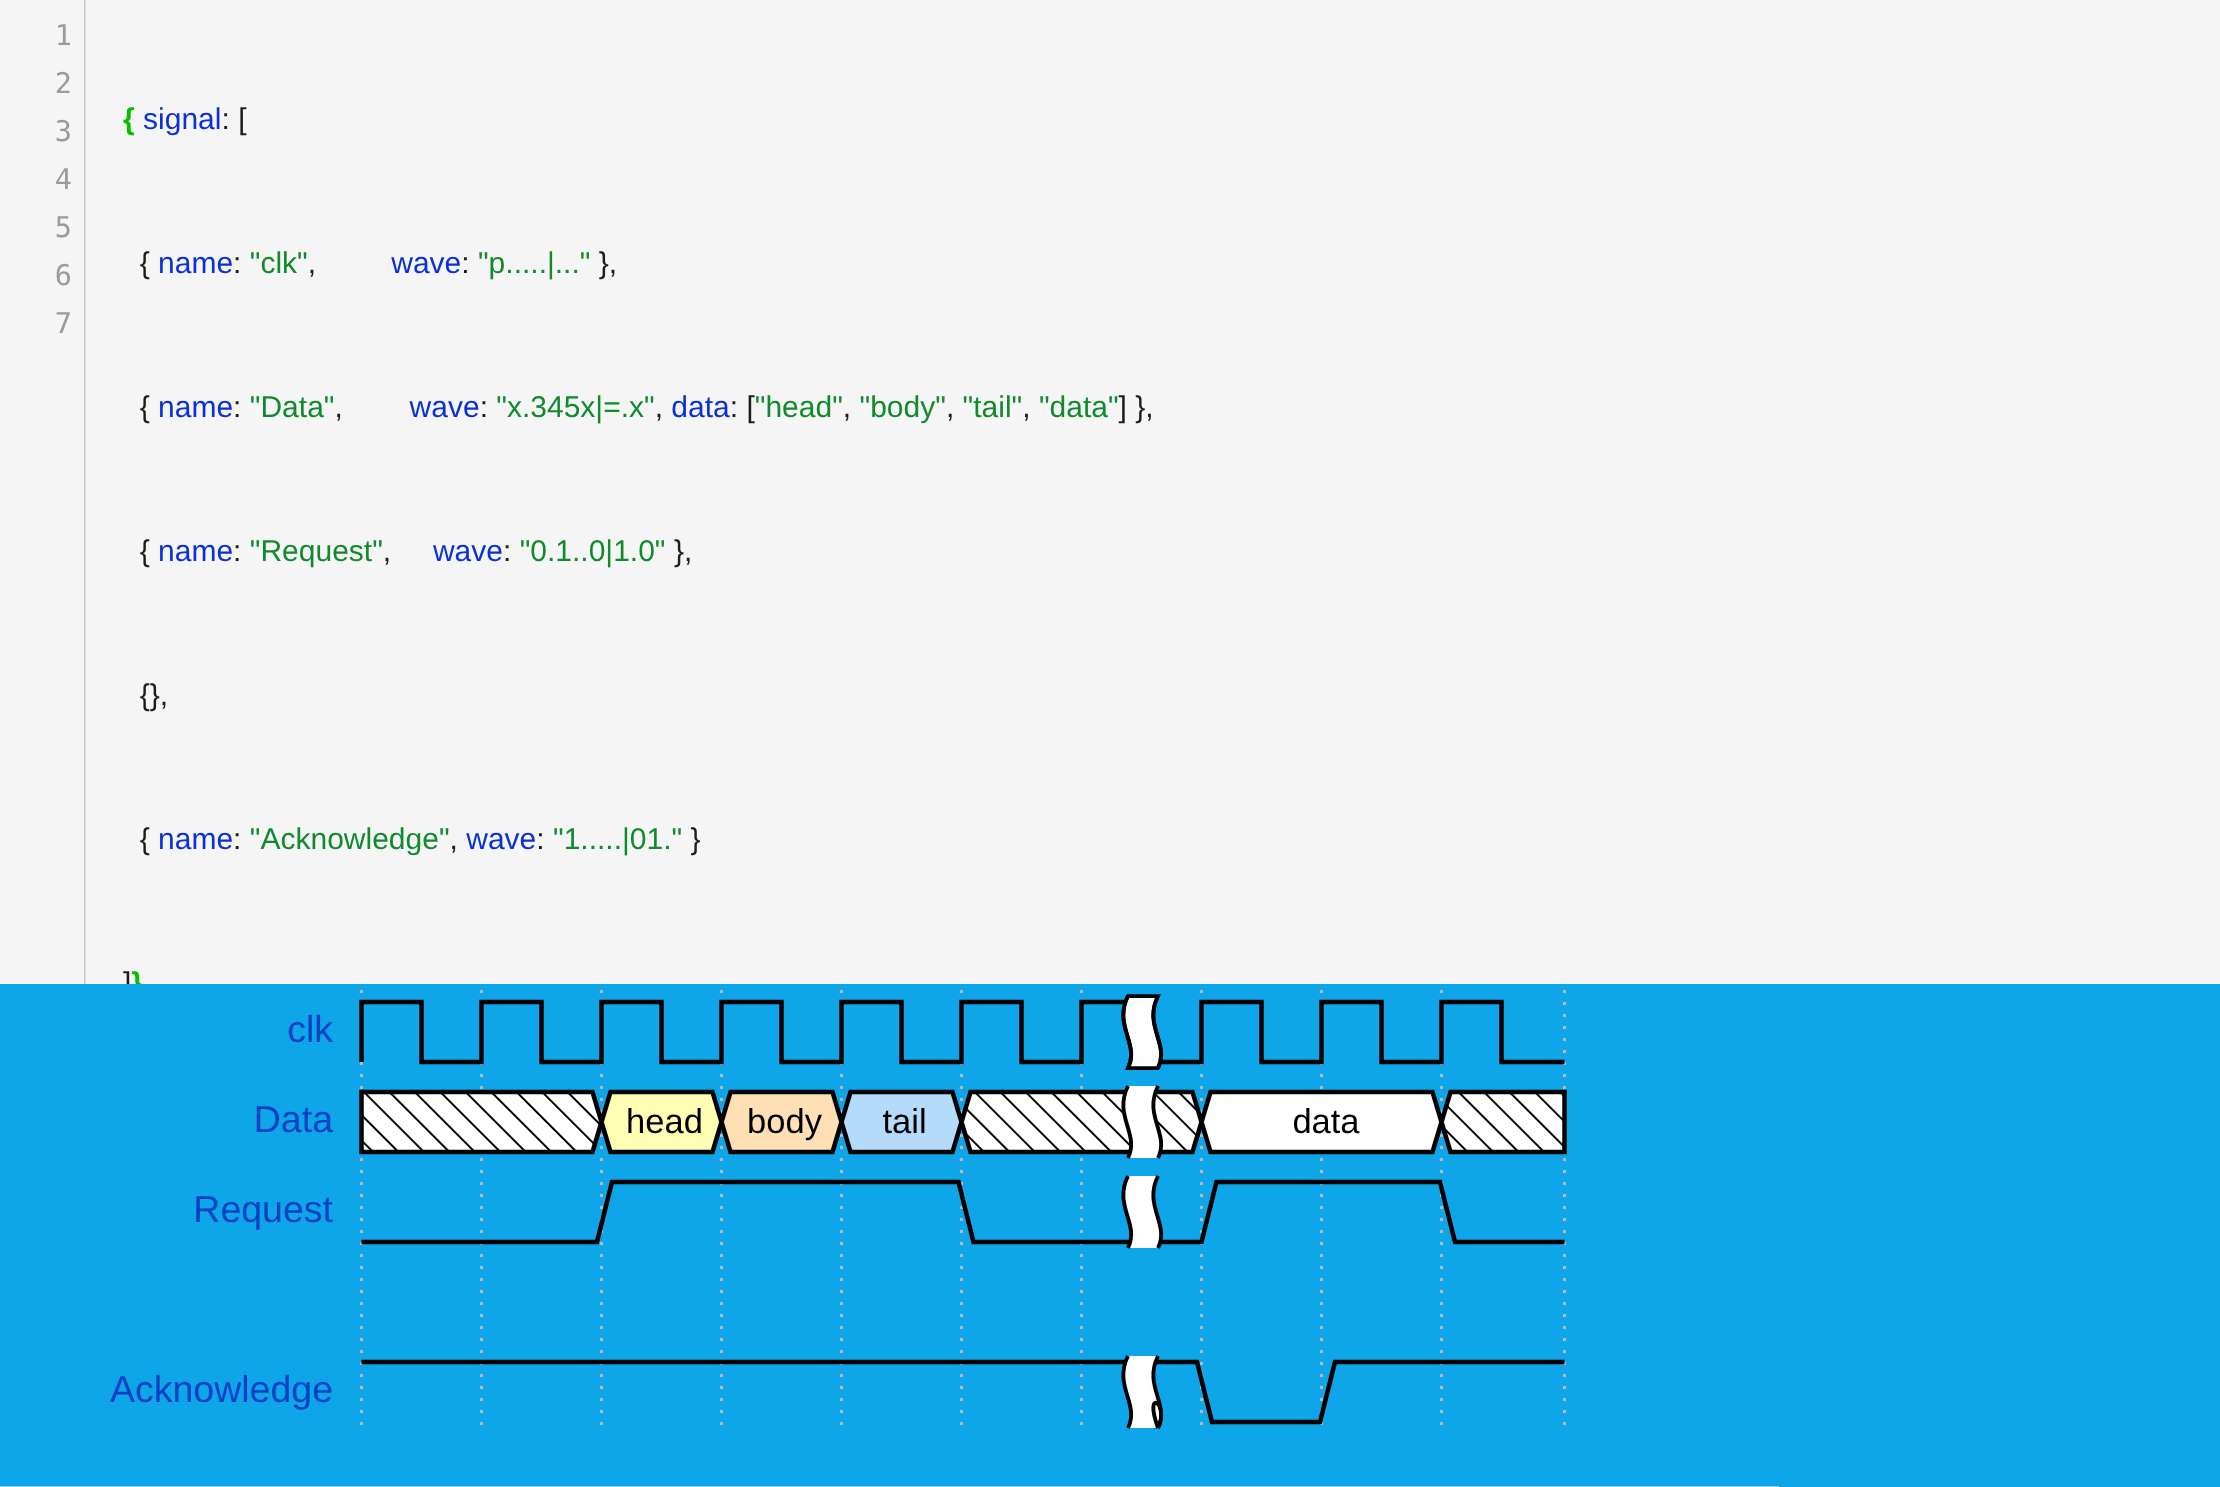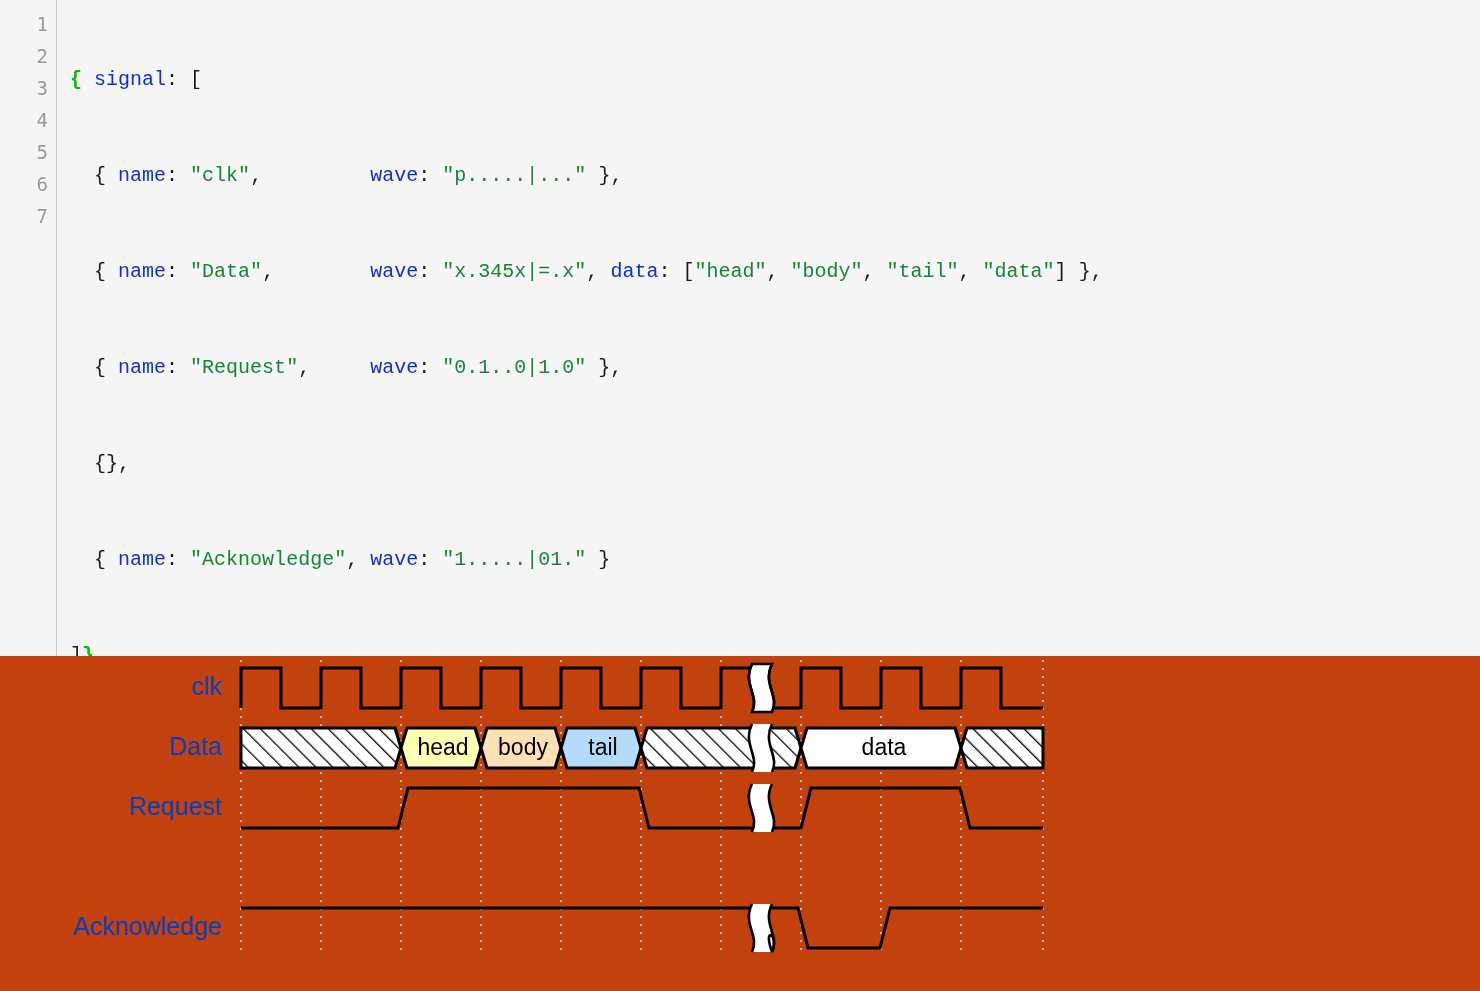--- a/index.html
+++ b/index.html
@@ -43,41 +43,41 @@
     font-size: 19px;
     line-height: 32px;
     height: 32px;
     color: #9a9a9a;
     user-select: none;
   }
   #code-area {
     position: absolute;
     left: 58px; top: 0;
     right: 0; bottom: 0;
-    padding-left: 12px;
-    font-family: Liberation Mono, monospace;
+    padding-left: 24px;
+    font-family: Liberation Sans, sans-serif;
     font-size: 20px;
     line-height: 32px;
     white-space: pre;
     color: #222222;
     letter-spacing: 0px;
   }
   .code-line { height: 32px; white-space: pre; }
   .tok-key   { color: #0b31d6; }
   .tok-str   { color: #118a2e; }
   .tok-punct { color: #1c1c1c; }
   .tok-match { color: #00c000; font-weight: bold; }
 
   
   #diagram-pane {
     position: absolute;
     left: 0; top: 656px;
     width: 1480px;
     height: 335px;
-    background: #c2410c;
+    background: #0ea5e9;
     overflow: hidden;
   }
   #wave-svg { display: block; }
   .sig-label {
     font-family: "Liberation Sans", sans-serif;
     font-size: 25px;
     fill: #0041c4;
     text-anchor: end;
     dominant-baseline: middle;
   }

